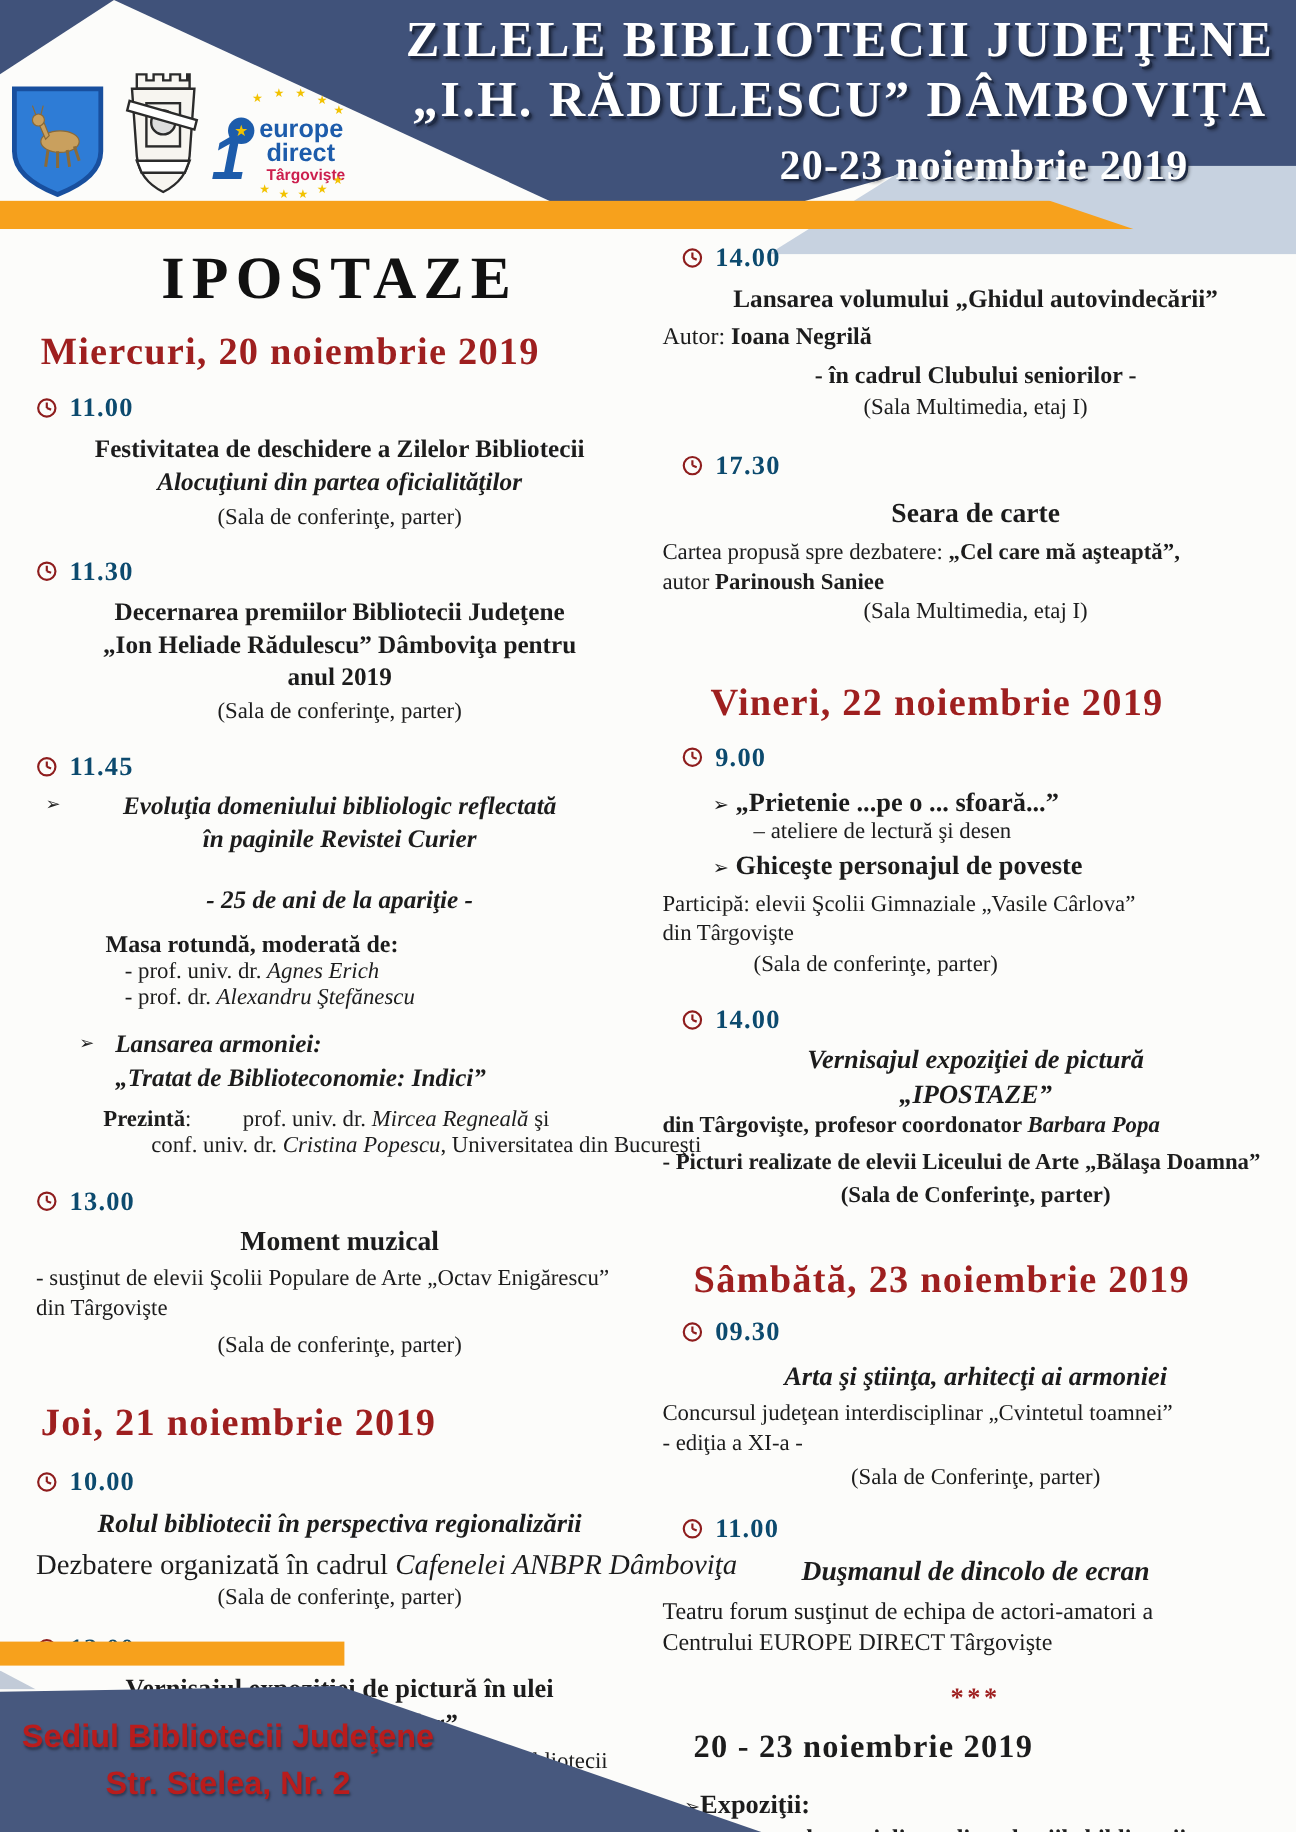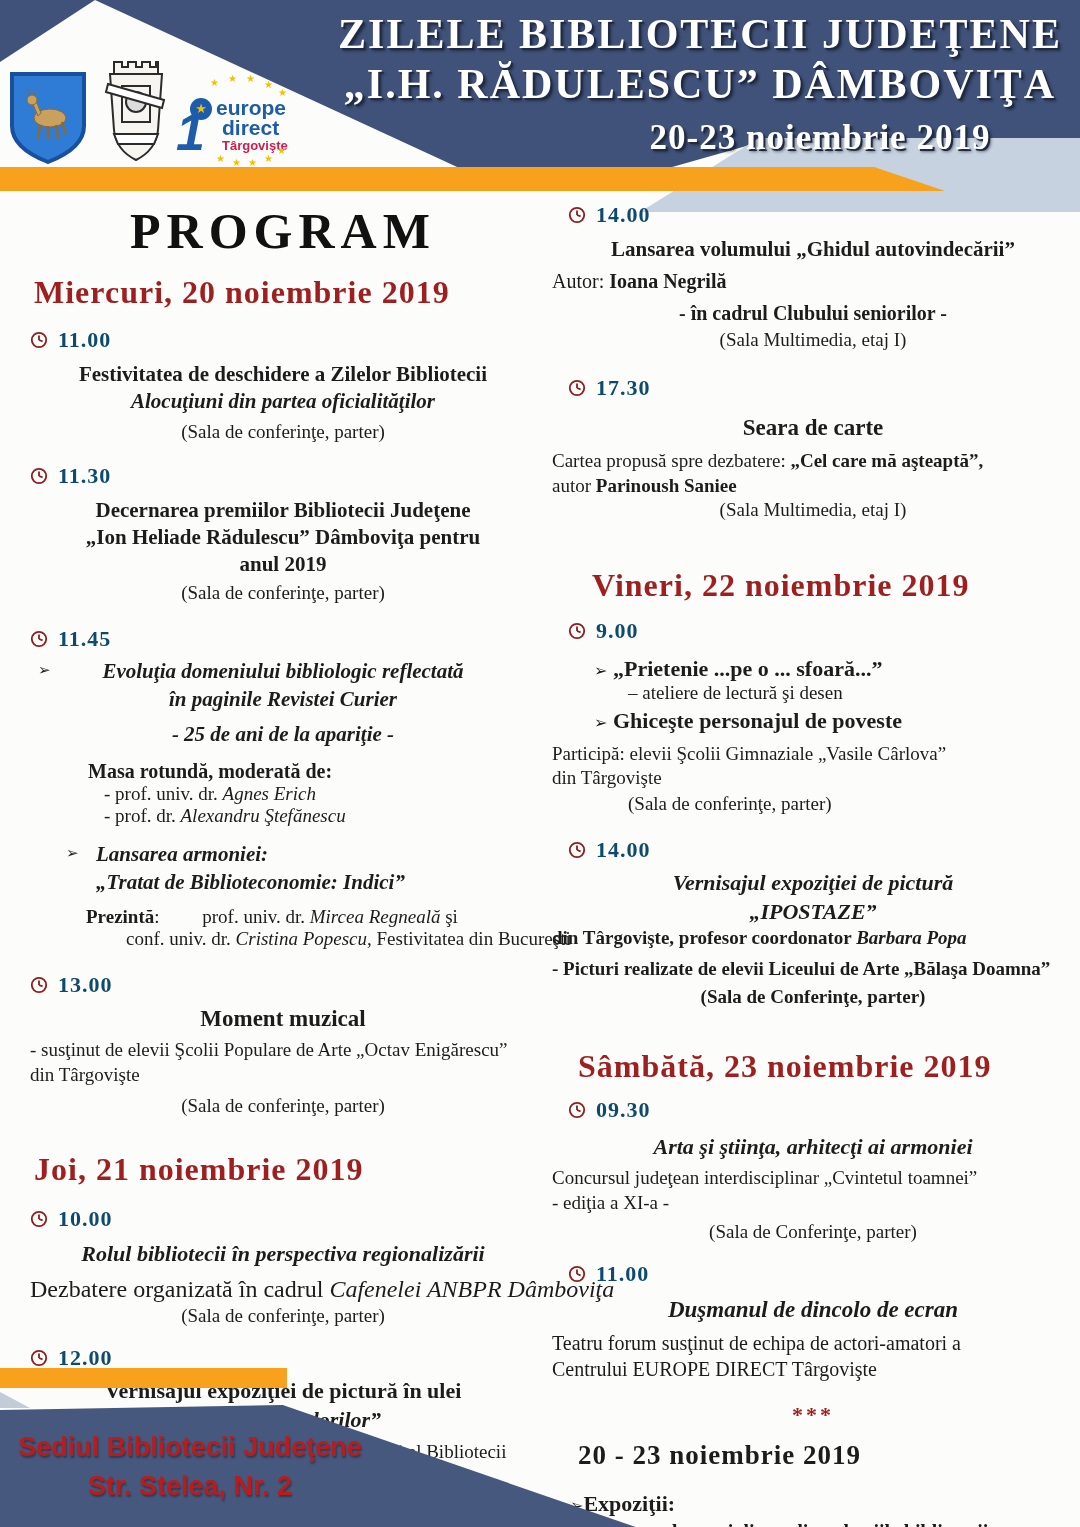--- a/index.html
+++ b/index.html
@@ -113,21 +113,21 @@
     <span class="eword" style="left:46px;top:42px">direct</span>
     <span class="city" style="left:46px;top:62px">Târgovişte</span>
     <span class="star" style="left:40px;top:78px">★</span>
     <span class="star" style="left:56px;top:82px">★</span>
     <span class="star" style="left:72px;top:82px">★</span>
     <span class="star" style="left:88px;top:78px">★</span>
     <span class="star" style="left:101px;top:70px">★</span>
   </div>
 
   <div class="colL">
-    <div class="prog" style="margin-top:6px">PROGRAM</div>
+    <div class="prog" style="margin-top:6px">IPOSTAZE</div>
 
     <div class="day" style="margin-top:14px;margin-left:4px">Miercuri, 20 noiembrie 2019</div>
 
     <div class="time" style="margin-top:16px">
       <svg width="18" height="18" viewBox="0 0 20 20">
           <circle cx="10" cy="10" r="8" fill="none" stroke="#8e1d1d" stroke-width="2"></circle>
           <path d="M10 10 V5 M10 10 L14 11.5" stroke="#8e1d1d" stroke-width="2" fill="none"></path>
         </svg>
       <span>11.00</span>
     </div>
@@ -152,35 +152,35 @@
           <circle cx="10" cy="10" r="8" fill="none" stroke="#8e1d1d" stroke-width="2"></circle>
           <path d="M10 10 V5 M10 10 L14 11.5" stroke="#8e1d1d" stroke-width="2" fill="none"></path>
         </svg>
       <span>11.45</span>
     </div>
     <div class="ar" style="margin-top:6px">
       <span class="bullet">➢</span>
       <div class="tti">Evoluţia domeniului bibliologic reflectată</div>
       <div class="tti">în paginile Revistei Curier</div>
     </div>
-    <div class="tti" style="margin-top:8px">- 25 de ani de la apariţie -</div>
+    <div class="tti" style="margin-top:24px">- 25 de ani de la apariţie -</div>
     <div class="lft b" style="margin-top:12px;margin-left:58px;font-size:20px">Masa rotundă, moderată de:</div>
     <div class="lft" style="margin-left:74px;font-size:19px"><span>- prof. univ. dr. </span><span class="i">Agnes Erich</span></div>
     <div class="lft" style="margin-left:74px;font-size:19px"><span>- prof. dr. </span><span class="i">Alexandru Ştefănescu</span></div>
     <div class="ar" style="margin-top:14px">
       <span class="bullet" style="left:36px">➢</span>
       <div class="tti lft" style="margin-left:66px">Lansarea armoniei:</div>
       <div class="tti lft" style="margin-left:66px">„Tratat de Biblioteconomie: Indici”</div>
     </div>
     <div class="lft" style="margin-top:10px;margin-left:56px;font-size:19px">
       <span class="b">Prezintă</span><span>:</span>
       <span style="margin-left:38px">prof. univ. dr. </span><span class="i">Mircea Regneală</span><span> şi</span>
     </div>
     <div class="lft" style="margin-left:96px;font-size:19px;white-space:nowrap">
-      <span>conf. univ. dr. </span><span class="i">Cristina Popescu</span><span>, Festivitatea din Bucureşti</span>
+      <span>conf. univ. dr. </span><span class="i">Cristina Popescu</span><span>, Universitatea din Bucureşti</span>
     </div>
 
     <div class="time" style="margin-top:22px">
       <svg width="18" height="18" viewBox="0 0 20 20">
           <circle cx="10" cy="10" r="8" fill="none" stroke="#8e1d1d" stroke-width="2"></circle>
           <path d="M10 10 V5 M10 10 L14 11.5" stroke="#8e1d1d" stroke-width="2" fill="none"></path>
         </svg>
       <span>13.00</span>
     </div>
     <div class="tt" style="margin-top:6px;font-size:23px">Moment muzical</div>

